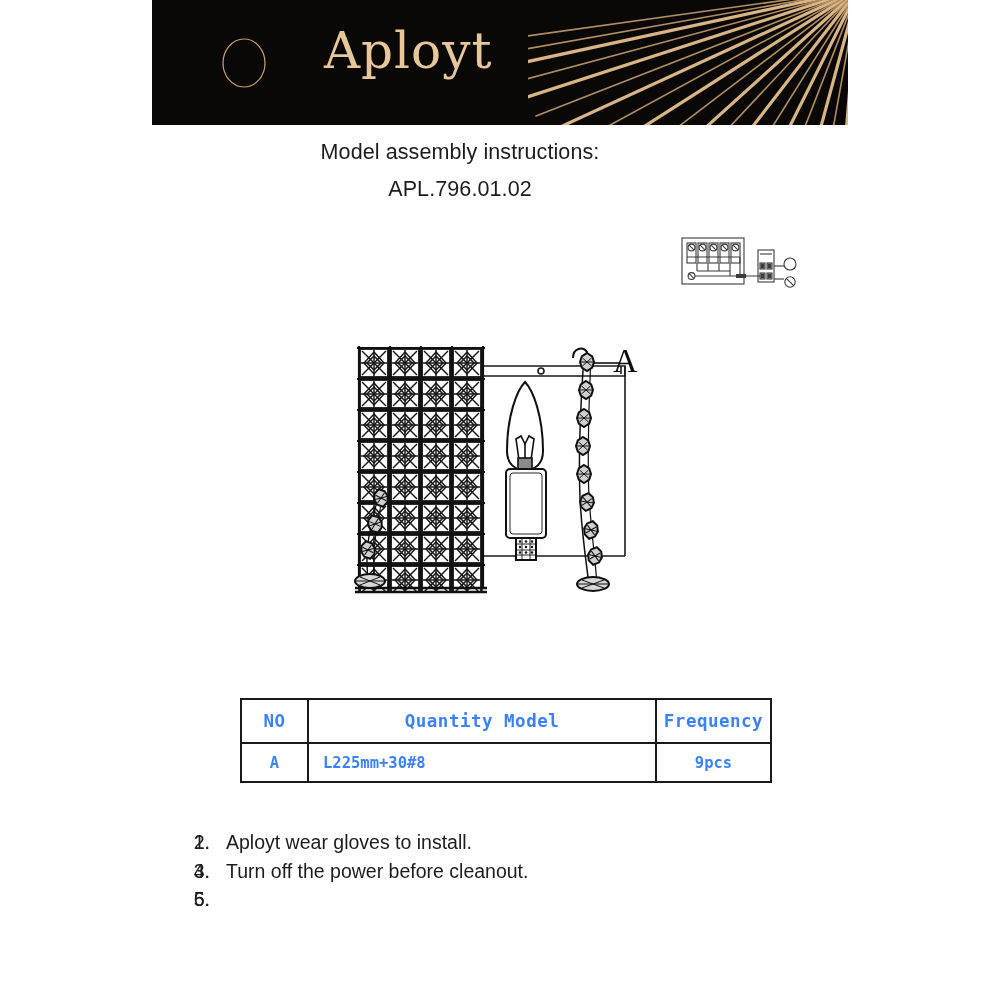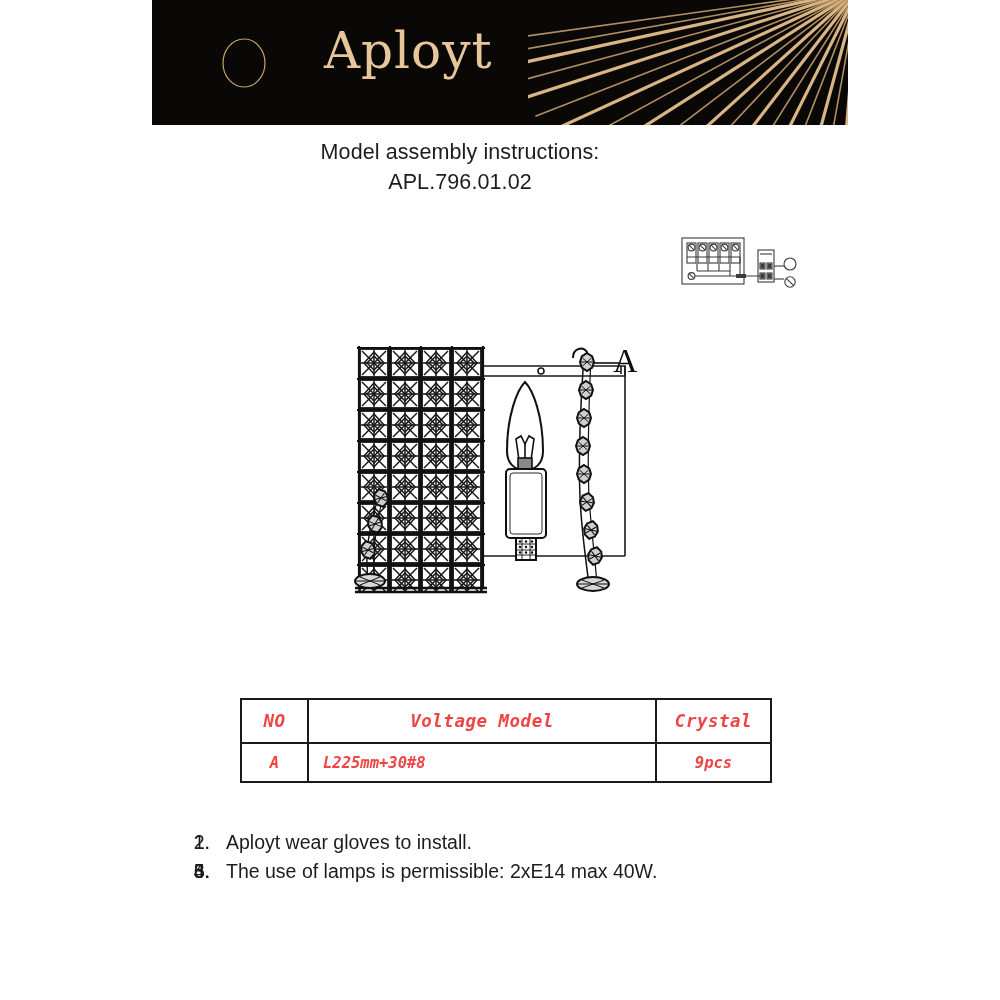--- a/index.html
+++ b/index.html
@@ -73,20 +73,21 @@
     font-size: 21.5px;
     line-height: 30px;
     color: #1c1c1c;
     letter-spacing: 0.1px;
   }
   .title-line-2 {
     font-size: 21.5px;
     line-height: 30px;
     color: #1c1c1c;
     letter-spacing: 0.1px;
+    margin-top: 7px;
   }
 
   
   .wiring-diagram {
     position: absolute;
     left: 678px;
     top: 232px;
     width: 126px;
     height: 62px;
   }
@@ -119,22 +120,21 @@
     top: 698px;
     width: 530px;
     border-collapse: collapse;
     table-layout: fixed;
     font-family: "DejaVu Sans Mono", monospace;
   }
   .parts-table td, .parts-table th {
     border: 2px solid #1a1a1a;
     text-align: center;
     font-weight: 700;
-    color: #ef4444;
-    font-style: italic;
+    color: #3b82f6;
   }
   .parts-table thead th {
     height: 40px;
     font-size: 17.5px;
     letter-spacing: 0.5px;
   }
   .parts-table tbody td {
     height: 35px;
     font-size: 15.5px;
   }
@@ -726,22 +726,22 @@
 
 <table class="parts-table">
   <colgroup>
     <col class="col-no">
       <col class="col-model">
       <col class="col-qty">
   </colgroup>
   <thead>
     <tr>
       <th>NO</th>
-      <th>Voltage  Model</th>
-      <th>Crystal</th>
+      <th>Quantity  Model</th>
+      <th>Frequency</th>
     </tr>
   </thead>
   <tbody>
     <tr>
       <td>A</td>
       <td class="cell-model-value">L225mm+30#8</td>
       <td>9pcs</td>
     </tr>
   </tbody>
 </table>
@@ -752,21 +752,21 @@
   </li>
   <li>
     <span class="num">2.</span>
     <span>Aployt wear gloves to install.</span>
   </li>
   <li>
     <span class="num">3.</span>
   </li>
   <li>
     <span class="num">4.</span>
+    <span>Turn off the power before cleanout.</span>
   </li>
   <li>
     <span class="num">5.</span>
   </li>
   <li>
     <span class="num">6.</span>
-    <span>The use of lamps is permissible: 2xE14 max 40W.</span>
   </li>
 </ol>
 
 </body></html>

